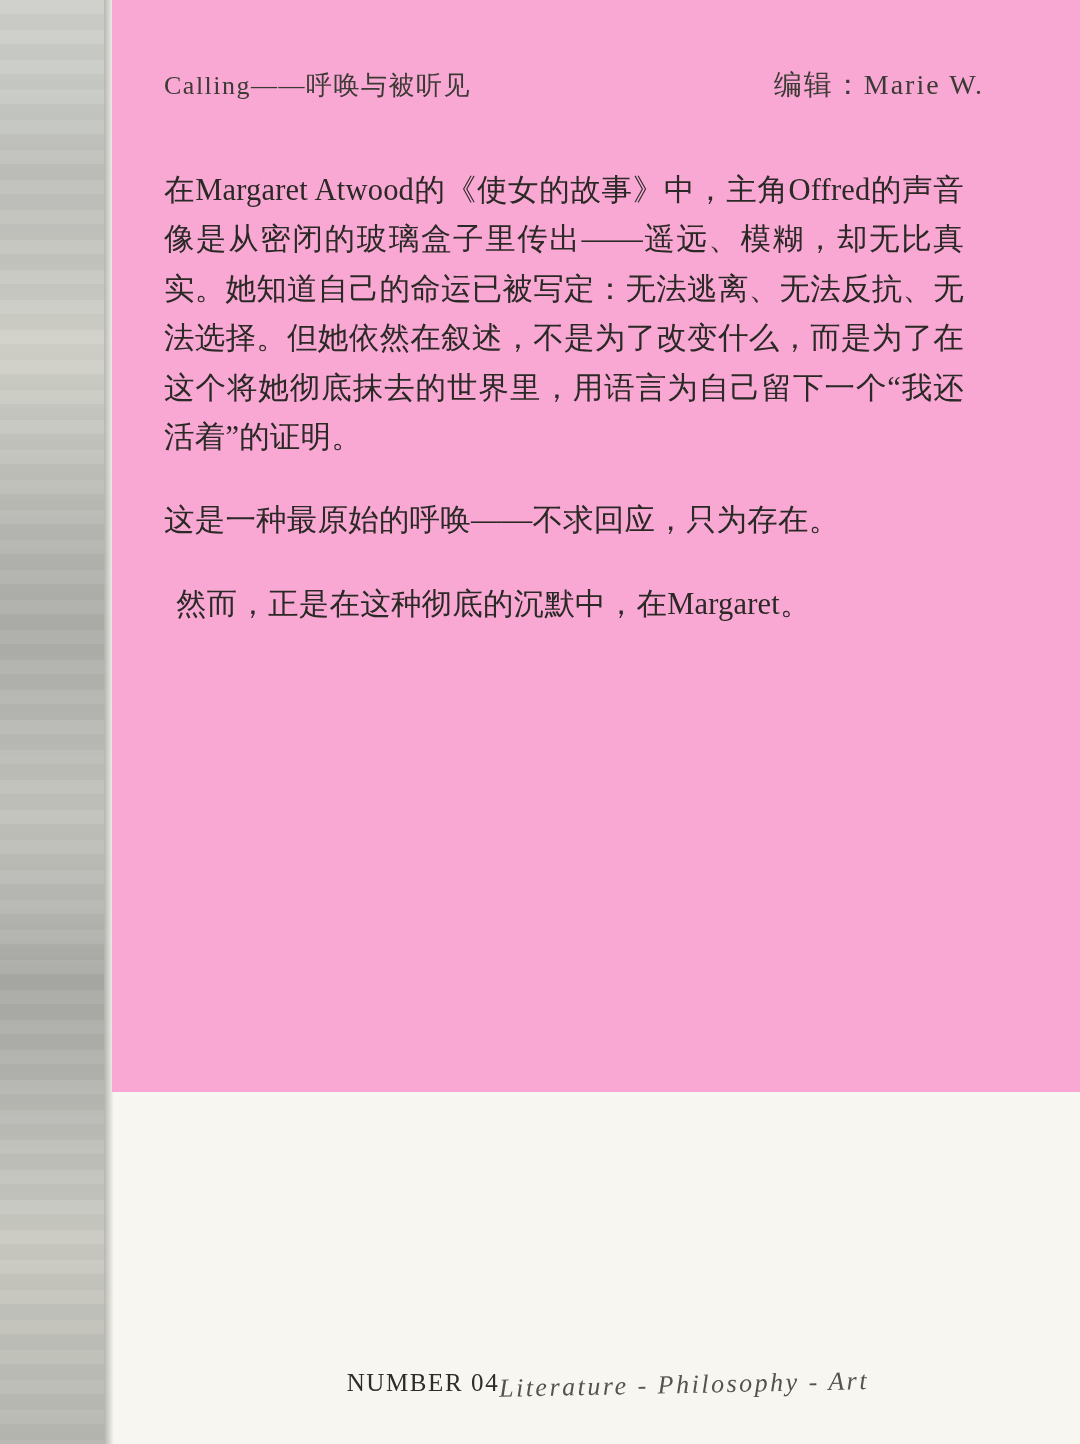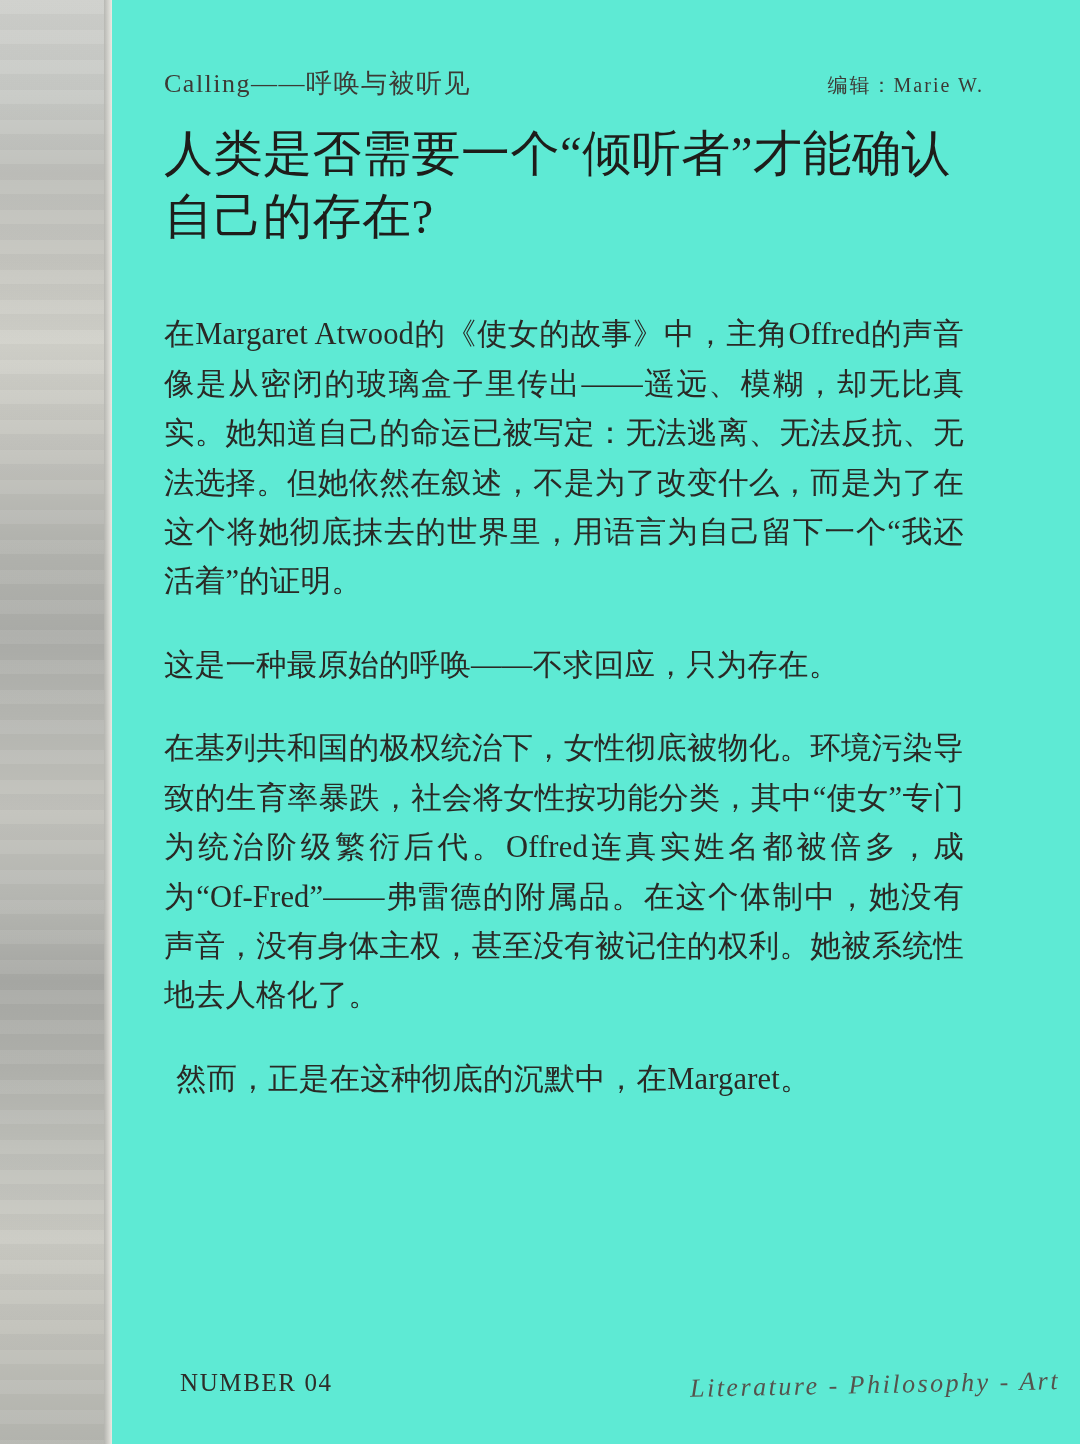--- a/index.html
+++ b/index.html
@@ -66,22 +66,22 @@
     top: 0;
     width: 10px;
     height: 1444px;
     background: linear-gradient(90deg, rgba(180,180,175,0.85), rgba(247,246,240,1));
   }
   .sheet {
     position: absolute;
     left: 112px;
     top: 0;
     width: 968px;
-    height: 1444px;
-    background: #5eead4;
+    height: 1092px;
+    background: #f9a8d4;
   }
   .content {
     position: absolute;
     left: 52px;
     top: 66px;
     width: 820px;
   }
   .kicker-row {
     display: flex;
     justify-content: space-between;
@@ -89,21 +89,21 @@
     width: 820px;
   }
   .kicker {
     font-family: "Liberation Serif", serif;
     font-size: 26px;
     letter-spacing: 1.5px;
     color: #3c3a35;
   }
   .editor {
     font-family: "Liberation Serif", serif;
-    font-size: 20px;
+    font-size: 28px;
     letter-spacing: 2px;
     color: #3c3a35;
   }
   h1.title {
     margin: 22px 0 0 0;
     font-family: "Liberation Serif", serif;
     font-weight: 400;
     font-size: 49px;
     line-height: 1.28;
     color: #1e1d1a;
@@ -121,25 +121,25 @@
     color: #2a2925;
     margin: 0 0 34px 0;
     text-align: justify;
     letter-spacing: 0.2px;
   }
   .para.indented {
     text-indent: 12px;
   }
   .footer {
     position: absolute;
-    left: 180px;
+    left: 168px;
     bottom: 44px;
     width: 880px;
     display: flex;
-    justify-content: space-between;
+    justify-content: center;
     align-items: flex-end;
   }
   .footer-left {
     font-family: "Liberation Serif", serif;
     font-size: 25px;
     line-height: 1.35;
     letter-spacing: 1.6px;
     color: #2e2d29;
   }
   .footer-right {
@@ -162,26 +162,24 @@
 
   <div class="sheet">
 
     <div class="content">
 
       <div class="kicker-row">
         <div class="kicker">Calling——呼唤与被听见</div>
         <div class="editor">编辑：Marie W.</div>
       </div>
 
-      <h1 class="title">人类是否需要一个“倾听者”才能确认自己的存在?</h1>
 
       <div class="body-text">
         <p class="para">在Margaret Atwood的《使女的故事》中，主角Offred的声音像是从密闭的玻璃盒子里传出——遥远、模糊，却无比真实。她知道自己的命运已被写定：无法逃离、无法反抗、无法选择。但她依然在叙述，不是为了改变什么，而是为了在这个将她彻底抹去的世界里，用语言为自己留下一个“我还活着”的证明。</p>
         <p class="para">这是一种最原始的呼唤——不求回应，只为存在。</p>
-        <p class="para">在基列共和国的极权统治下，女性彻底被物化。环境污染导致的生育率暴跌，社会将女性按功能分类，其中“使女”专门为统治阶级繁衍后代。Offred连真实姓名都被倍多，成为“Of-Fred”——弗雷德的附属品。在这个体制中，她没有声音，没有身体主权，甚至没有被记住的权利。她被系统性地去人格化了。</p>
         <p class="para indented">然而，正是在这种彻底的沉默中，在Margaret。</p>
       </div>
 
     </div>
 
   </div>
 
   <div class="footer">
     <div class="footer-left">
       <div>NUMBER 04</div>

